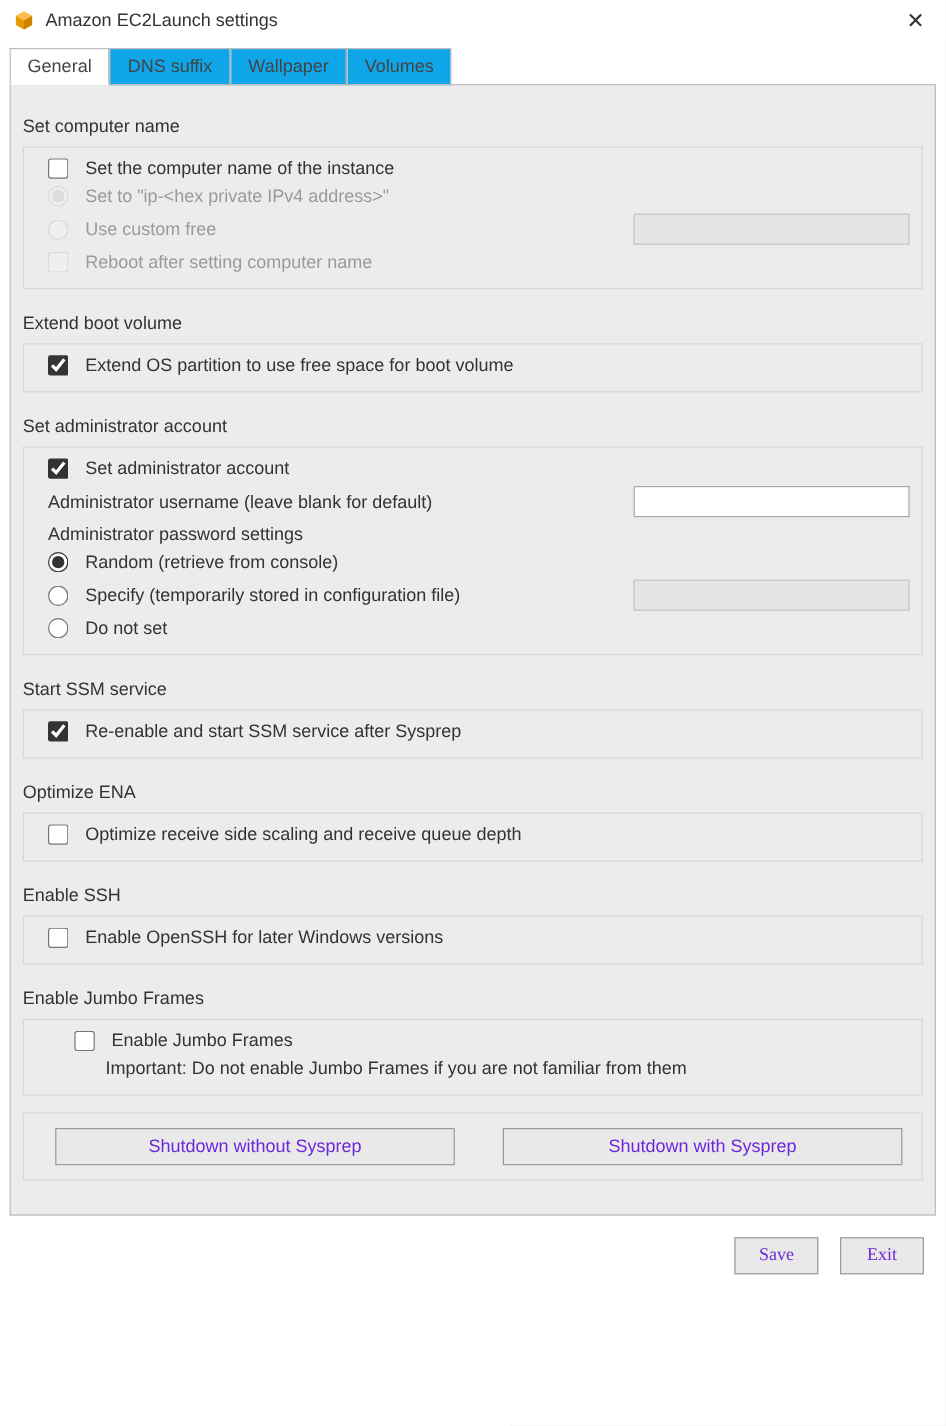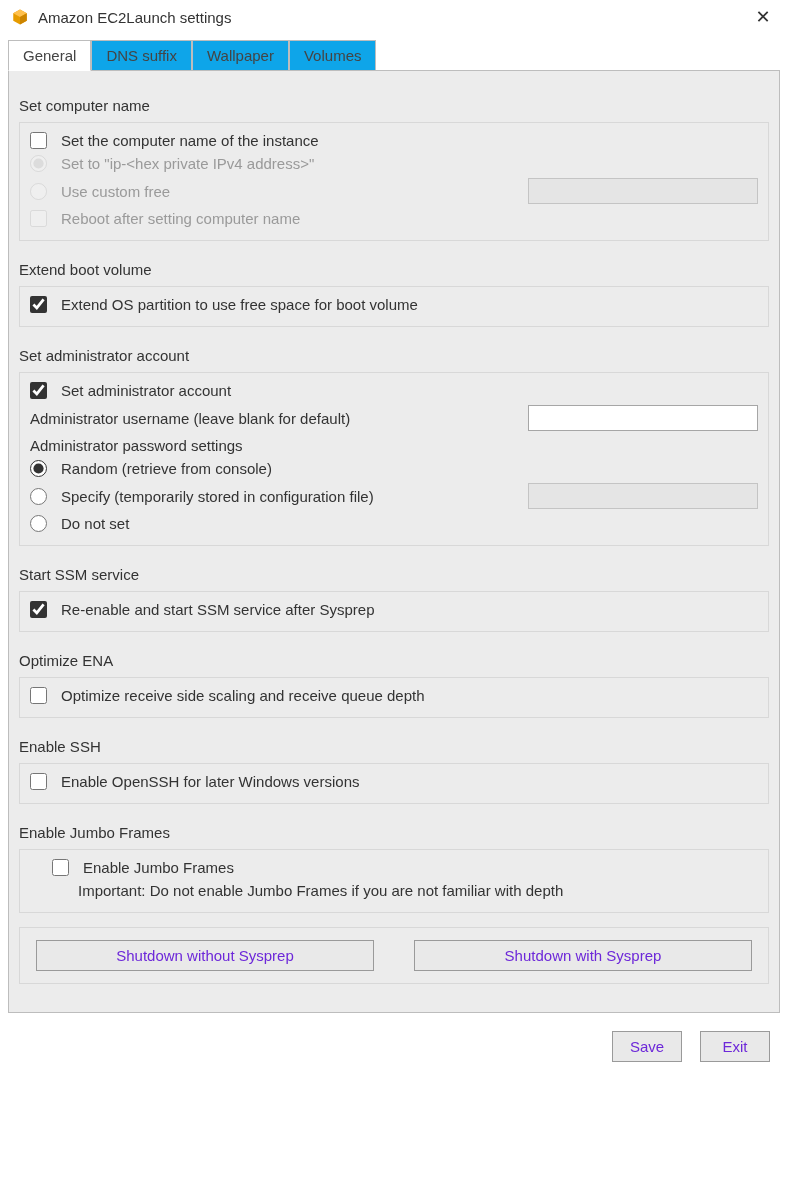--- a/index.html
+++ b/index.html
@@ -52,21 +52,21 @@
     border: 1px solid #bdbdbd;
     margin: 0 8px 8px 8px;
     padding: 6px 10px 14px 10px;
     background: #ececec;
     margin-top: -1px;
   }
   fieldset.group {
     border: 1px solid #d8d8d8;
     background: #ececec;
     margin: 8px 0 14px 0;
-    padding: 6px 10px 10px 10px;
+    padding: 6px 10px 10px 20px;
     position: relative;
   }
   .group-title {
     color: #333;
     margin: 20px 0 2px 0;
     padding: 0;
   }
   .row {
     display: flex;
     align-items: center;
@@ -110,20 +110,21 @@
   .imaging-row {
     display: flex;
     gap: 40px;
     padding: 6px 6px 2px 6px;
   }
   .footer {
     display: flex;
     justify-content: flex-end;
     gap: 18px;
     padding: 10px 18px 16px 0;
+    font-family: Liberation Serif, serif;
   }
   .note {
     padding-left: 26px;
     color: #333;
   }
 </style>
 </head>
 <body>
 
 <div class="titlebar">
@@ -231,21 +232,21 @@
     </div>
   </fieldset>
 
   <div class="group-title">Enable Jumbo Frames</div>
   <fieldset class="group">
     <div class="row indent">
       <input type="checkbox" style="">
       <label>Enable Jumbo Frames</label>
     </div>
     <div class="row indent">
-      <span class="note">Important: Do not enable Jumbo Frames if you are not familiar with depth</span>
+      <span class="note">Important: Do not enable Jumbo Frames if you are not familiar from them</span>
     </div>
   </fieldset>
 
   <fieldset class="group">
     <div class="imaging-row">
       <button class="btn wide">Shutdown without Sysprep</button>
       <button class="btn wide">Shutdown with Sysprep</button>
     </div>
   </fieldset>
 

